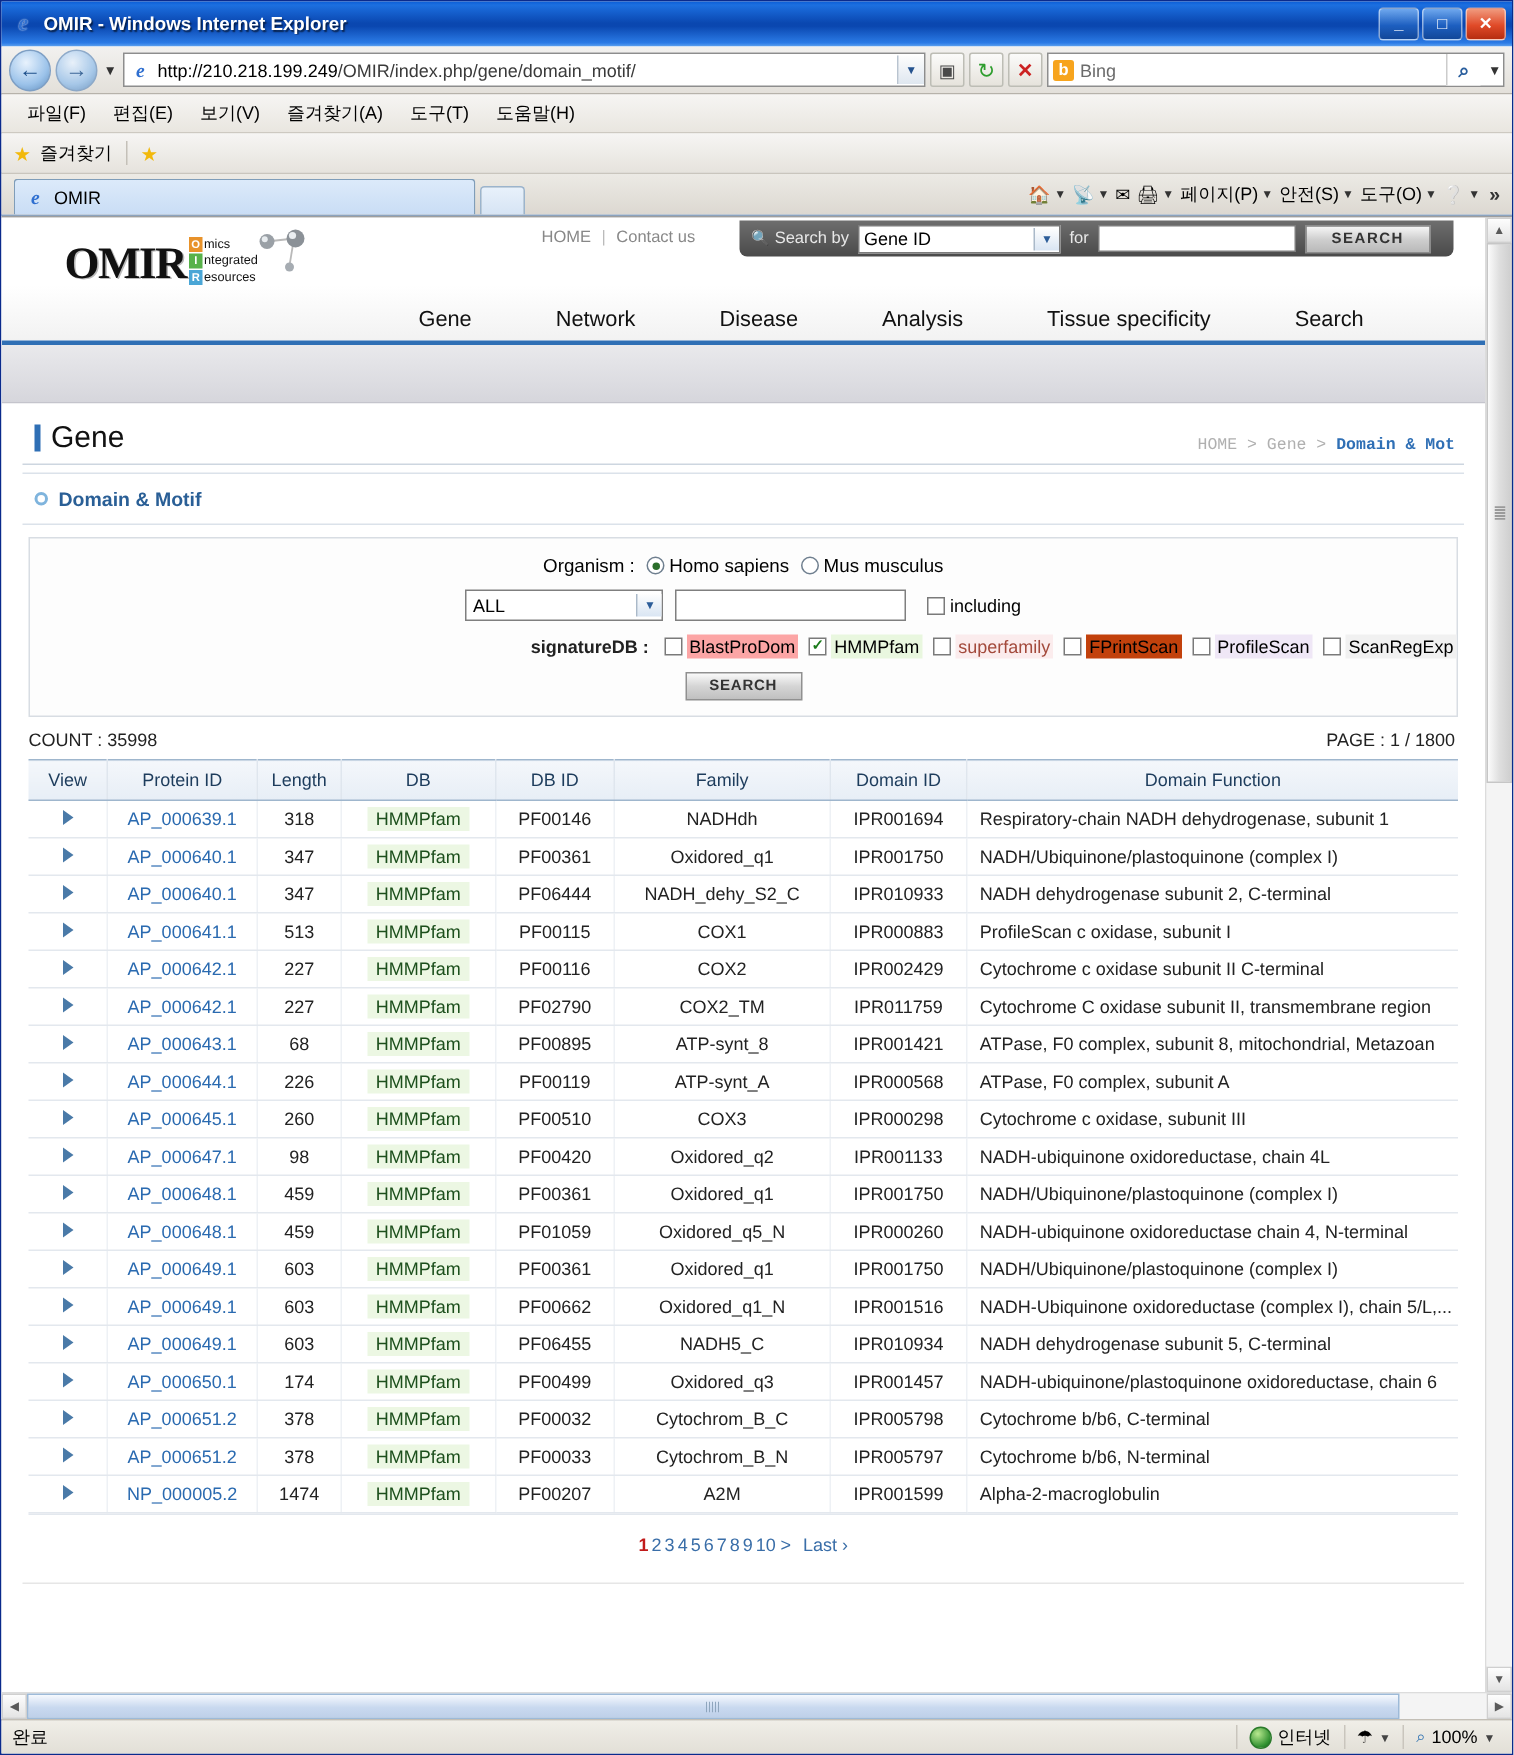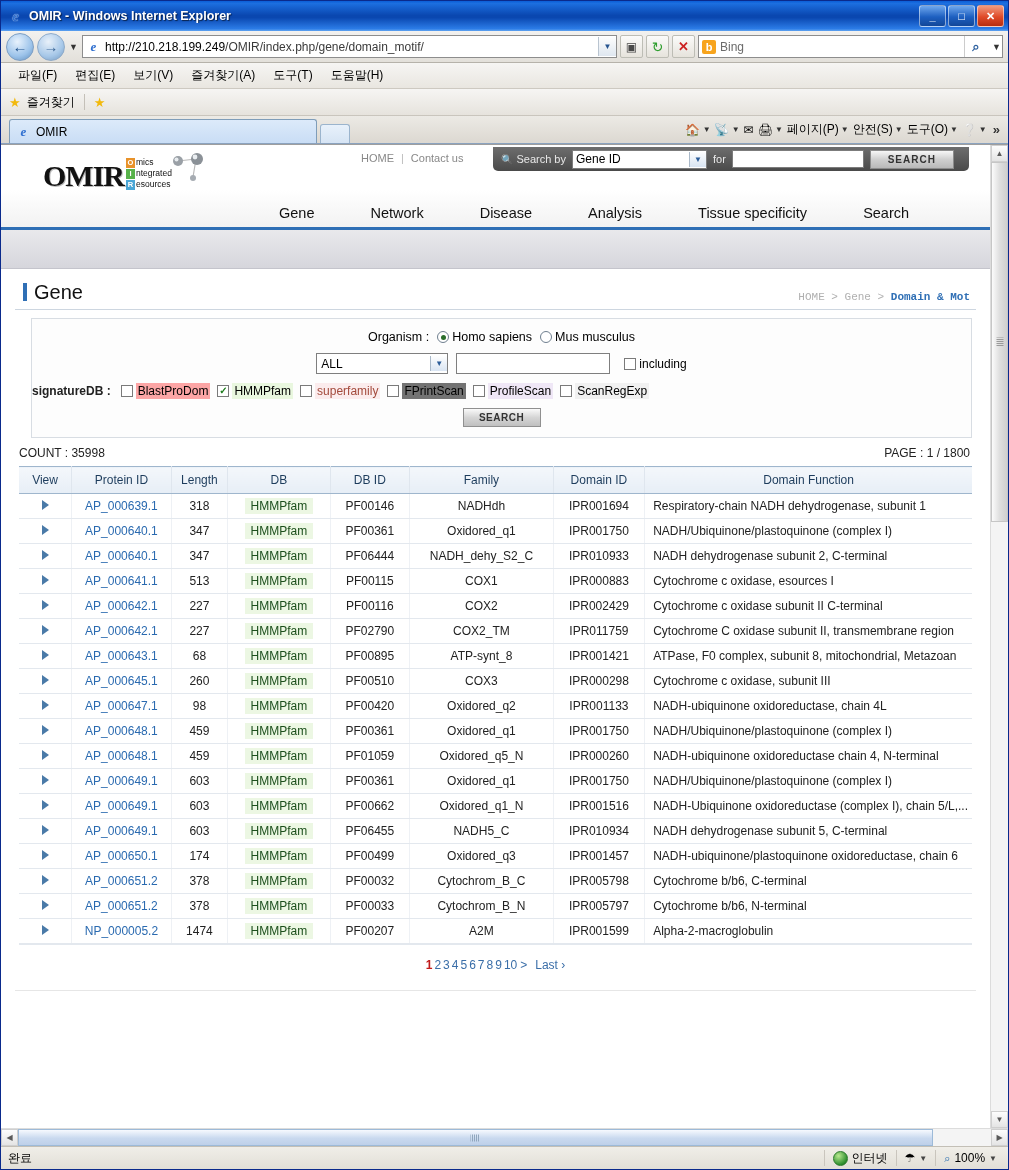--- a/index.html
+++ b/index.html
@@ -369,21 +369,21 @@
     padding:9px 8px;margin-top:5px;
     border:1px solid #dbe2ea;border-left:none;border-right:none;
     background:#fff;
   }
   .sect-dot{
     width:9px;height:9px;border-radius:50%;
     border:2px solid #7fb4dd;box-sizing:border-box;
   }
   .sect-text{font-size:13px;color:#2a5f96;font-weight:bold;}
   .form-panel{
-    margin:8px 4px 0 16px;
+    margin:8px 4px 0 4px;
     border:1px solid #d8dde3;
     background:#fdfdfd;
     padding:11px 0 10px 0;
   }
   .frow{
     display:flex;align-items:center;justify-content:center;
     gap:8px;margin-bottom:9px;font-size:12px;
   }
   .frow.lbl{font-size:12.5px;}
   .radio{
@@ -402,21 +402,21 @@
   .inp-kw{
     width:152px;height:19px;background:#fff;border:1px solid #7f7f7f;
   }
   .cb{
     width:12px;height:12px;box-sizing:border-box;
     border:1px solid #7a7a7a;background:#fff;
     display:inline-flex;align-items:center;justify-content:center;
     font-size:10px;color:#1a7a1a;font-weight:bold;line-height:1;
   }
   .sigrow{
-    display:flex;align-items:center;justify-content:flex-start;
+    display:flex;align-items:center;justify-content:flex-end;
     gap:7px;font-size:12px;margin-bottom:9px;
   }
   .sigrow .sig-lbl{font-weight:bold;color:#222;margin-right:3px;}
   .sig-item{display:flex;align-items:center;gap:3px;}
   .sig-item .nm{padding:1px 2px;}
   .btn-search-form{
     display:block;margin:0 auto;
     width:76px;height:17px;
     background:linear-gradient(to bottom,#fafafa,#d5d5d5 50%,#c0c0c0);
     border:1px solid #909090;
@@ -626,20 +626,24 @@
           <div class="subbar"></div>
 
           <div class="content">
 
             <div class="page-title-row">
               <span class="pt-bar"></span>
               <span class="pt-text">Gene</span>
               <span class="crumb"><span>HOME &gt; Gene &gt; </span><span class="cur">Domain &amp; Mot</span></span>
             </div>
 
+            <div class="sect-row">
+              <span class="sect-dot"></span>
+              <span class="sect-text">Domain &amp; Motif</span>
+            </div>
 
             <div class="form-panel">
               <div class="frow lbl">
                 <span>Organism :</span>
                 <span class="sig-item">
                   <span class="radio">
                       <span class="in"></span>
                     </span>
                   <span>Homo sapiens</span>
                 </span>
@@ -670,21 +674,21 @@
                 <span class="sig-item">
                   <span class="cb">✓</span>
                   <span class="nm" style="background:#e9f7df">HMMPfam</span>
                 </span>
                 <span class="sig-item">
                   <span class="cb"></span>
                   <span class="nm" style="background:#fbeced;color:#a34a3c">superfamily</span>
                 </span>
                 <span class="sig-item">
                   <span class="cb"></span>
-                  <span class="nm" style="background:#737373">FPrintScan</span>
+                  <span class="nm" style="background:#c2410c">FPrintScan</span>
                 </span>
                 <span class="sig-item">
                   <span class="cb"></span>
                   <span class="nm" style="background:#efe7f6">ProfileScan</span>
                 </span>
                 <span class="sig-item">
                   <span class="cb"></span>
                   <span class="nm" style="background:#f1f1f1">ScanRegExp</span>
                 </span>
               </div>
@@ -742,21 +746,21 @@
                     <td>NADH dehydrogenase subunit 2, C-terminal</td>
                   </tr>
                   <tr>
                     <td class="c-view"><span class="tri"></span></td>
                     <td class="c-pid"><a class="pid-link">AP_000641.1</a></td>
                     <td class="c-len">513</td>
                     <td class="c-db"><span class="db-tag">HMMPfam</span></td>
                     <td class="c-dbid">PF00115</td>
                     <td class="c-fam">COX1</td>
                     <td class="c-did">IPR000883</td>
-                    <td>Cytochrome c oxidase, esources I</td>
+                    <td>ProfileScan c oxidase, subunit I</td>
                   </tr>
                   <tr>
                     <td class="c-view"><span class="tri"></span></td>
                     <td class="c-pid"><a class="pid-link">AP_000642.1</a></td>
                     <td class="c-len">227</td>
                     <td class="c-db"><span class="db-tag">HMMPfam</span></td>
                     <td class="c-dbid">PF00116</td>
                     <td class="c-fam">COX2</td>
                     <td class="c-did">IPR002429</td>
                     <td>Cytochrome c oxidase subunit II C-terminal</td>
@@ -773,20 +777,30 @@
                   </tr>
                   <tr>
                     <td class="c-view"><span class="tri"></span></td>
                     <td class="c-pid"><a class="pid-link">AP_000643.1</a></td>
                     <td class="c-len">68</td>
                     <td class="c-db"><span class="db-tag">HMMPfam</span></td>
                     <td class="c-dbid">PF00895</td>
                     <td class="c-fam">ATP-synt_8</td>
                     <td class="c-did">IPR001421</td>
                     <td>ATPase, F0 complex, subunit 8, mitochondrial, Metazoan</td>
+                  </tr>
+                  <tr>
+                    <td class="c-view"><span class="tri"></span></td>
+                    <td class="c-pid"><a class="pid-link">AP_000644.1</a></td>
+                    <td class="c-len">226</td>
+                    <td class="c-db"><span class="db-tag">HMMPfam</span></td>
+                    <td class="c-dbid">PF00119</td>
+                    <td class="c-fam">ATP-synt_A</td>
+                    <td class="c-did">IPR000568</td>
+                    <td>ATPase, F0 complex, subunit A</td>
                   </tr>
                   <tr>
                     <td class="c-view"><span class="tri"></span></td>
                     <td class="c-pid"><a class="pid-link">AP_000645.1</a></td>
                     <td class="c-len">260</td>
                     <td class="c-db"><span class="db-tag">HMMPfam</span></td>
                     <td class="c-dbid">PF00510</td>
                     <td class="c-fam">COX3</td>
                     <td class="c-did">IPR000298</td>
                     <td>Cytochrome c oxidase, subunit III</td>

